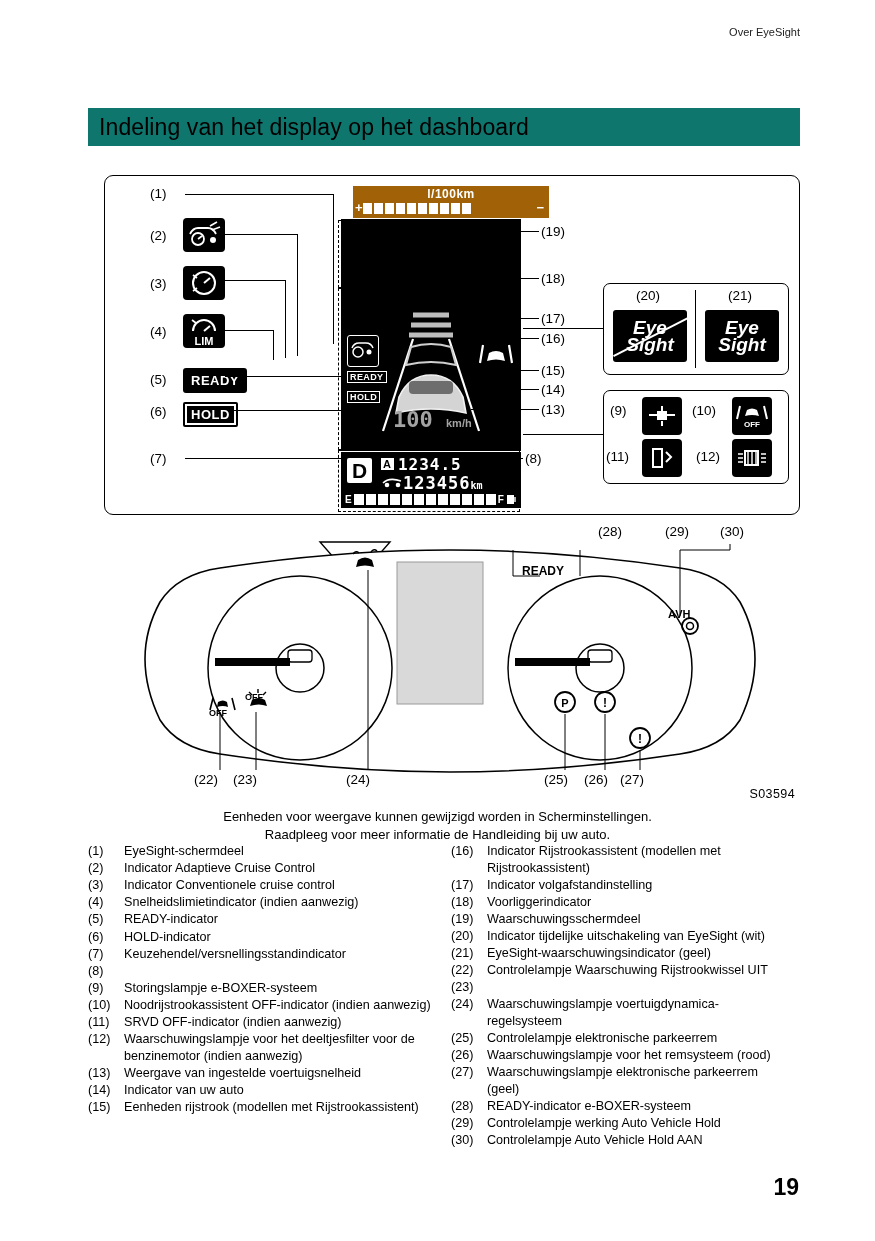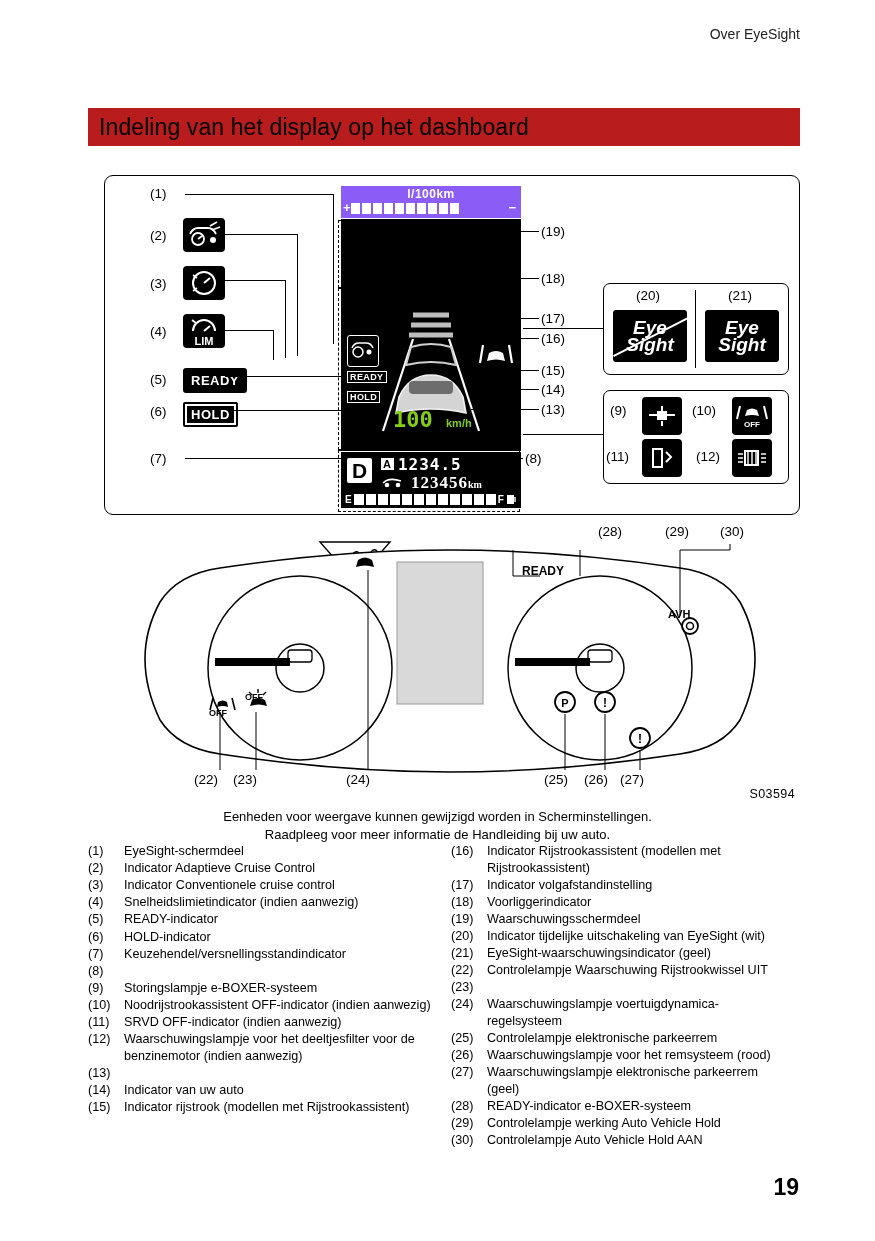--- a/index.html
+++ b/index.html
@@ -16,30 +16,30 @@
     overflow: hidden;
   }
   .page {
     position: absolute;
     inset: 0;
   }
   .header-right {
     position: absolute;
     top: 26px;
     right: 75px;
-    font-size: 14px;
+    font-size: 11px;
     color: #222;
   }
   .title-bar {
     position: absolute;
     left: 88px;
     top: 108px;
     width: 712px;
     height: 38px;
-    background: #b91c1c;
+    background: #0f766e;
     display: flex;
     align-items: center;
   }
   .title-bar .txt {
     font-size: 23px;
     padding-left: 11px;
     letter-spacing: 0.1px;
   }
   
   .illus {
@@ -67,23 +67,23 @@
   
   .screen {
     position: absolute;
     left: 236px;
     top: 10px;
     width: 180px;
     height: 322px;
   }
   .scr-fuel {
     position: absolute;
-    left: 0; top: 0;
-    width: 180px; height: 32px;
-    background: #8b5cf6;
+    left: 12px; top: 0;
+    width: 196px; height: 32px;
+    background: #a16207;
     color: #fff;
   }
   .scr-fuel .unit {
     position: absolute;
     left: 0; right: 0; top: 1px;
     text-align: center;
     font-size: 12px;
     font-weight: bold;
     letter-spacing: .5px;
   }
@@ -176,21 +176,21 @@
   .fuelgauge i {
     display:block;
     width: 8px; height: 9px;
     border: 1px solid #fff;
   }
   .fuelgauge i.on { background:#fff; }
 
   .speed {
     position: absolute;
     left: 52px; top: 188px;
-    color: #84cc16;
+    color: #a3a3a3;
     font-size: 22px;
     font-weight: bold;
     font-family: "DejaVu Sans Mono", monospace;
   }
   .speed .u { font-size: 11px; font-family:"Liberation Sans",sans-serif; }
 
   .ready-chip {
     position: absolute;
     color: #fff;
     border: 1.5px solid #fff;
@@ -471,21 +471,21 @@
         <div class="trip">
           <span class="a-badge">A</span><span>1234.5</span>
         </div>
         <div style="position:absolute;left:40px;top:22px;">
           <svg width="22" height="14" viewBox="0 0 22 14">
             <path d="M2 9 q6 -6 18 -2" fill="none" stroke="#fff" stroke-width="1.6"></path>
             <circle cx="6" cy="11" r="2.3" fill="#fff"></circle>
             <circle cx="17" cy="11" r="2.3" fill="#fff"></circle>
           </svg>
         </div>
-        <div class="odo" style="left:70px;font-family:Liberation Serif, serif;">
+        <div class="odo" style="left:62px;">
           <span>123456</span><span class="km">km</span>
         </div>
         <div class="fuelgauge">
           <span>E</span>
           <i class="on"></i>
             <i class="on"></i>
             <i class="on"></i>
             <i class="on"></i>
             <i class="on"></i>
             <i class="on"></i>
@@ -705,28 +705,29 @@
       <div class="litem">
           <span class="n">(11)</span>
           <span class="t">SRVD OFF-indicator (indien aanwezig)</span>
         </div>
       <div class="litem">
           <span class="n">(12)</span>
           <span class="t">Waarschuwingslampje voor het deeltjesfilter voor de benzinemotor (indien aanwezig)</span>
         </div>
       <div class="litem">
           <span class="n">(13)</span>
+          <span class="t">Weergave van ingestelde voertuigsnelheid</span>
         </div>
       <div class="litem">
           <span class="n">(14)</span>
           <span class="t">Indicator van uw auto</span>
         </div>
       <div class="litem">
           <span class="n">(15)</span>
-          <span class="t">Indicator rijstrook (modellen met Rijstrookassistent)</span>
+          <span class="t">Eenheden rijstrook (modellen met Rijstrookassistent)</span>
         </div>
     </div>
     <div class="col right">
       <div class="litem">
           <span class="n">(16)</span>
           <span class="t">Indicator Rijstrookassistent (modellen met Rijstrookassistent)</span>
         </div>
       <div class="litem">
           <span class="n">(17)</span>
           <span class="t">Indicator volgafstandinstelling</span>

